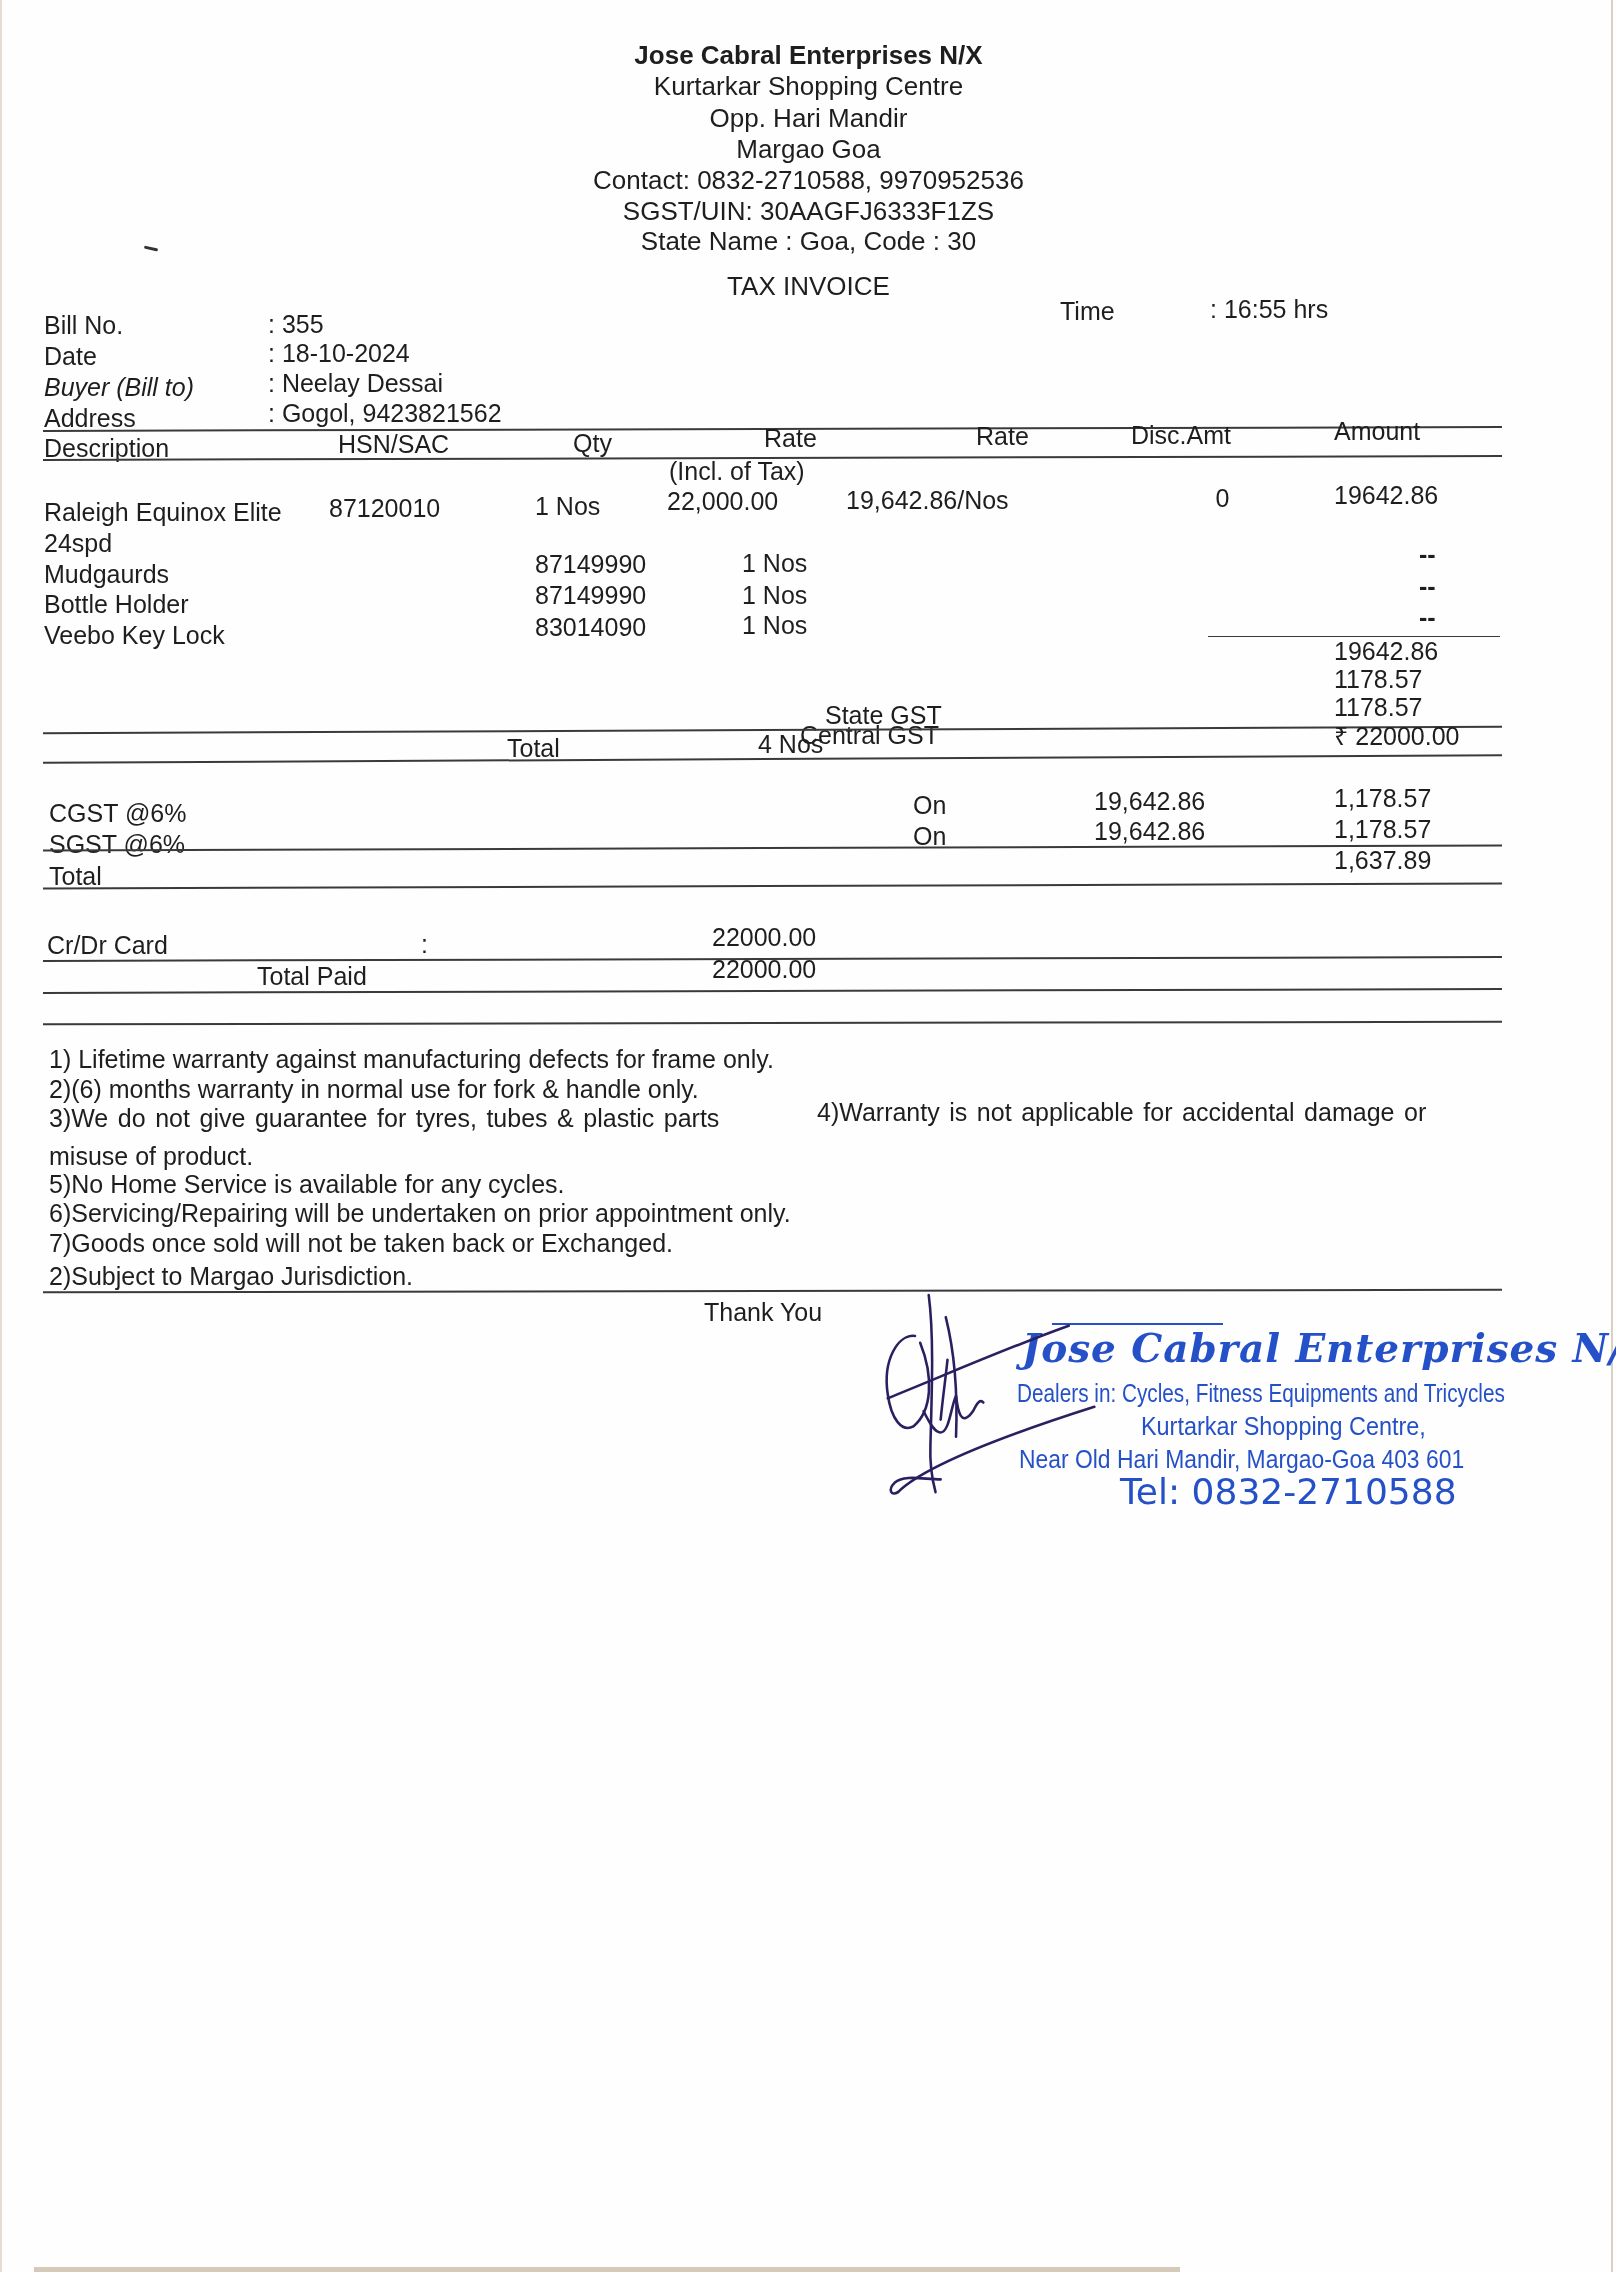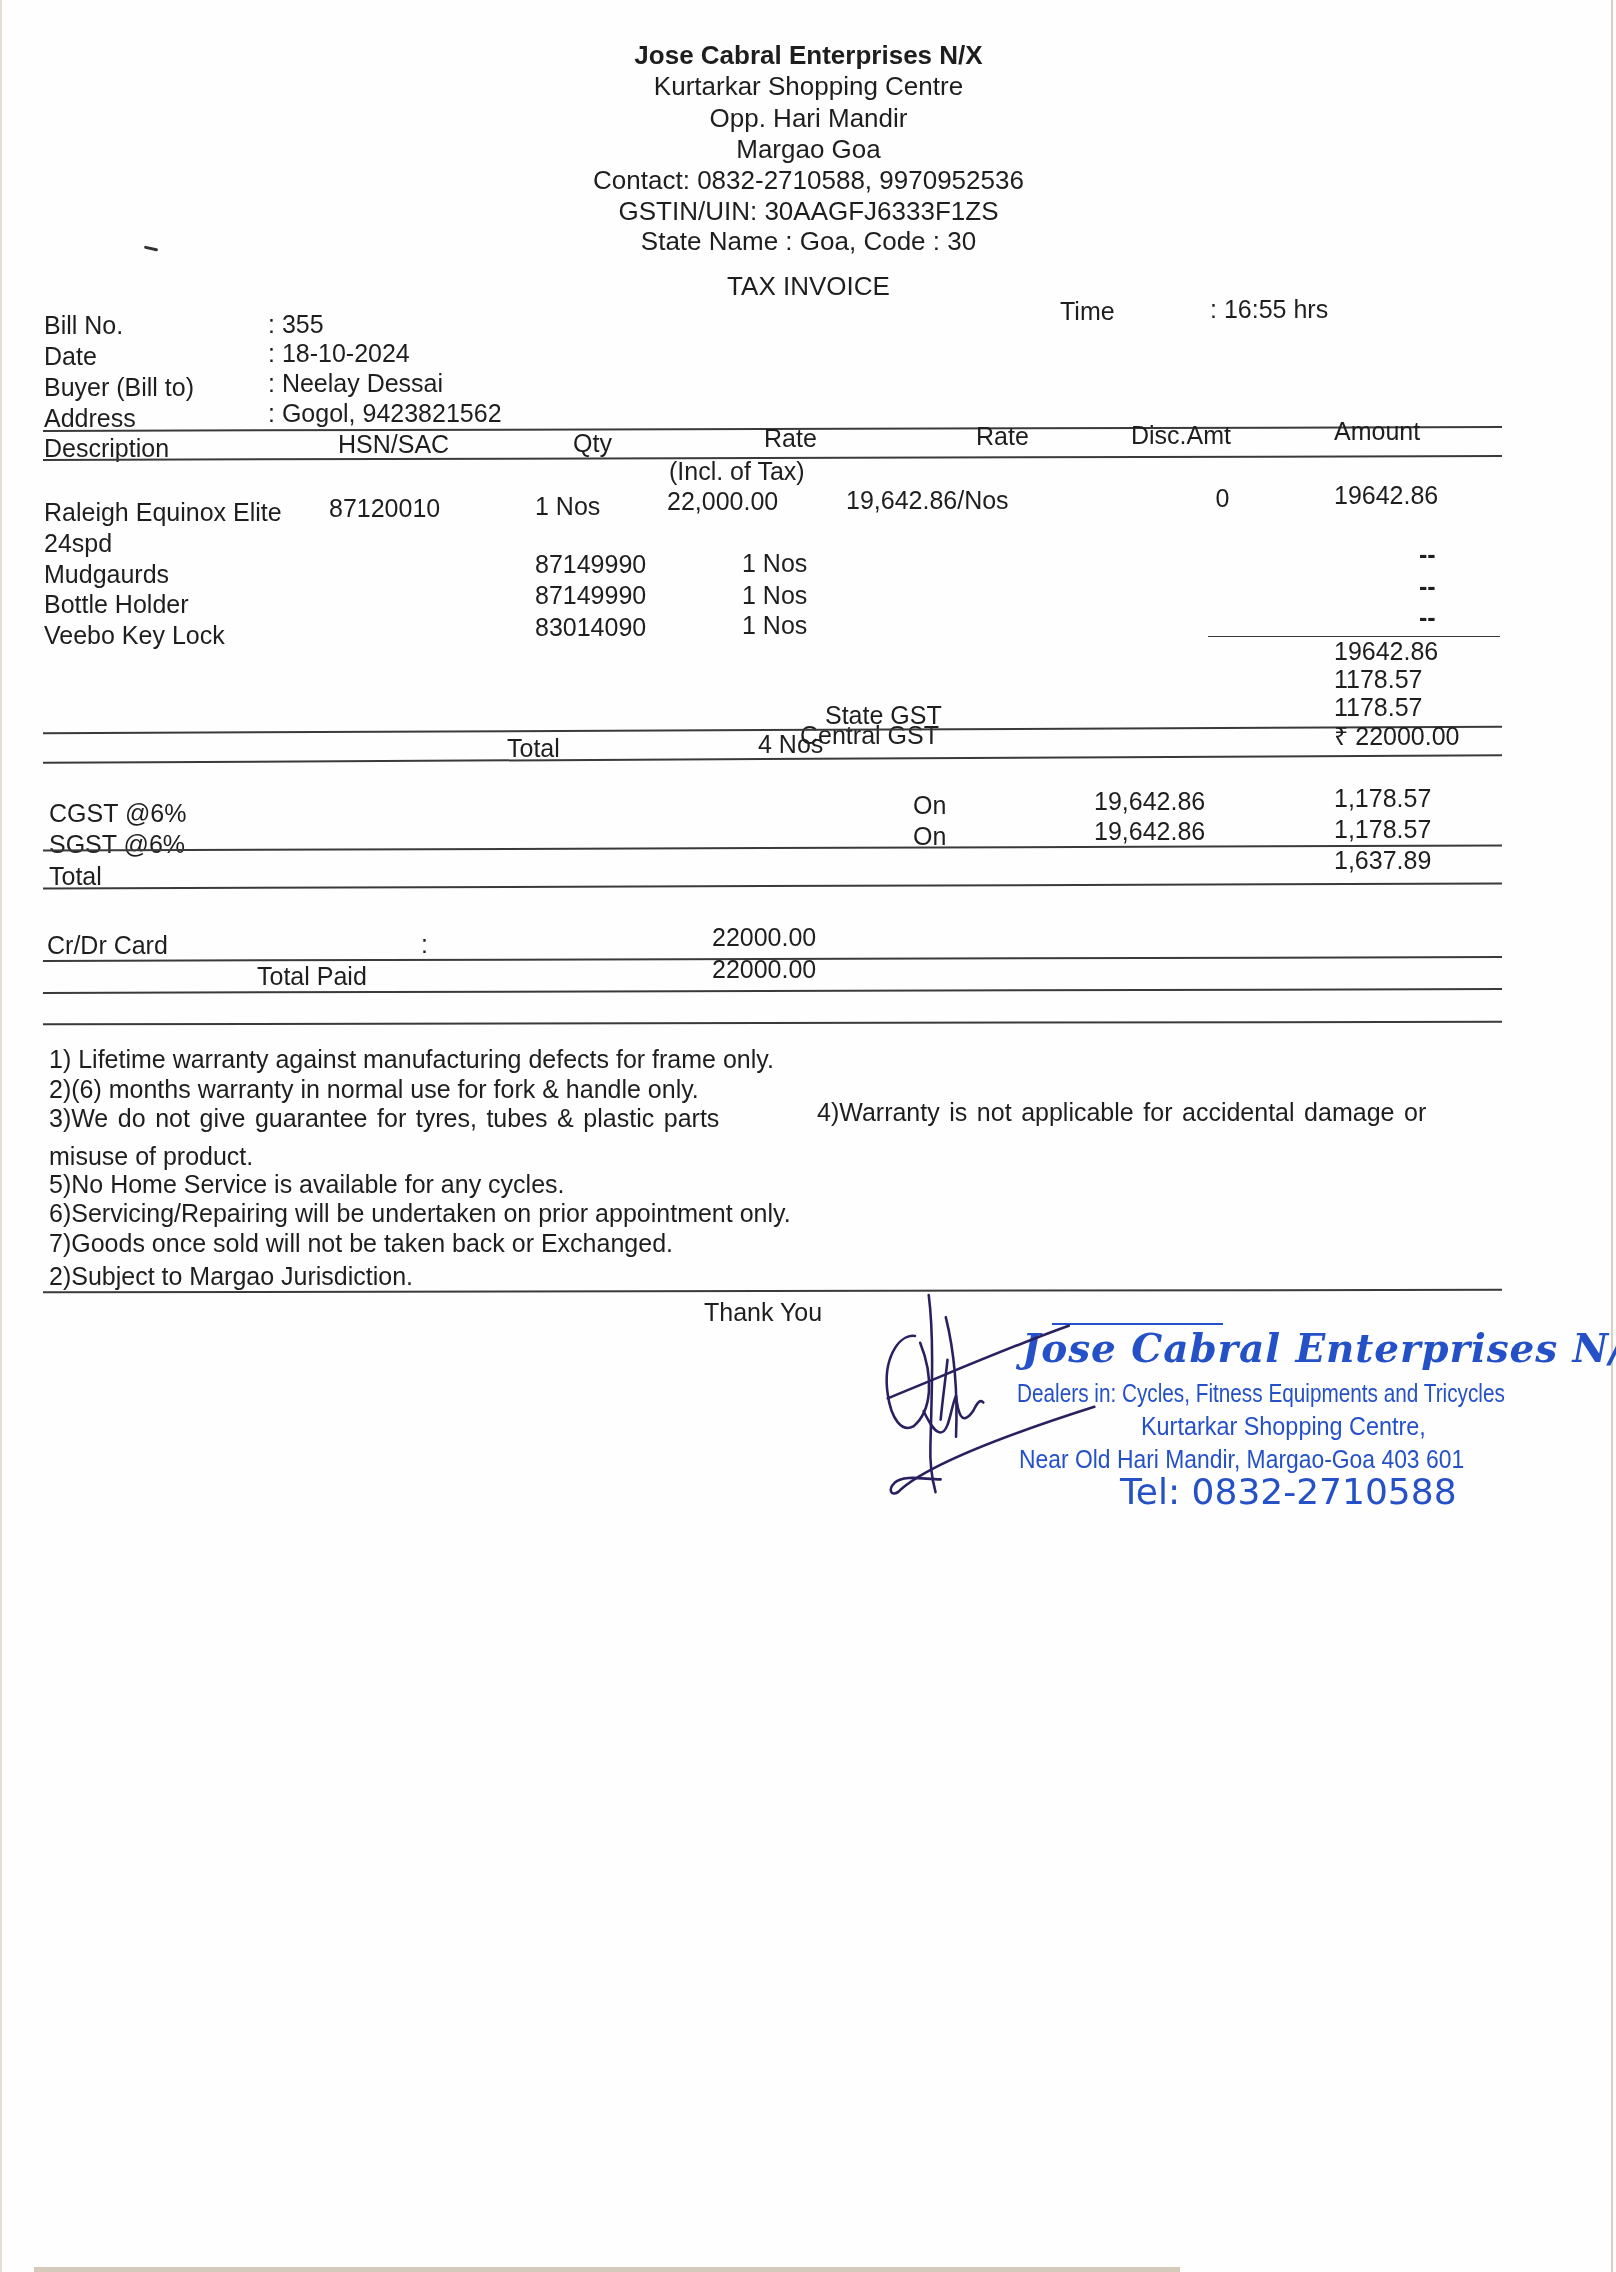--- a/index.html
+++ b/index.html
@@ -26,33 +26,33 @@
 <div class="edge-left"></div>
 <div class="edge-right"></div>
 <div class="edge-bottom"></div>
 
 <div>
   <div class="hdr bold" style="top:39px;font-size:26px;">Jose Cabral Enterprises N/X</div>
   <div class="hdr" style="top:70px;">Kurtarkar Shopping Centre</div>
   <div class="hdr" style="top:102px;">Opp. Hari Mandir</div>
   <div class="hdr" style="top:133px;">Margao Goa</div>
   <div class="hdr" style="top:164px;">Contact: 0832-2710588, 9970952536</div>
-  <div class="hdr" style="top:195px;">GSTIN/UIN: 30AAGFJ6333F1ZS</div>
+  <div class="hdr" style="top:195px;">SGST/UIN: 30AAGFJ6333F1ZS</div>
   <div class="hdr" style="top:225px;">State Name :  Goa, Code : 30</div>
   <div class="hdr" style="top:270px;">TAX INVOICE</div>
 </div>
 
 <div style="position:absolute;left:144px;top:247px;width:13.7px;height:3.4px;background:#333;border-radius:1.7px;transform:rotate(12deg);"></div>
 
 <div>
   <div class="t" style="left:44px;top:311px;">Bill No.</div>
   <div class="t" style="left:268px;top:310px;">: 355</div>
   <div class="t" style="left:44px;top:342px;">Date</div>
   <div class="t" style="left:268px;top:339px;">: 18-10-2024</div>
-  <div class="t" style="left:44px;top:373px;">Buyer (Bill to)</div>
+  <div class="t" style="left:44px;top:373px;font-style:italic;">Buyer (Bill to)</div>
   <div class="t" style="left:268px;top:369px;">: Neelay Dessai</div>
   <div class="t" style="left:44px;top:404px;">Address</div>
   <div class="t" style="left:268px;top:399px;">: Gogol, 9423821562</div>
   <div class="t" style="left:1060px;top:297px;">Time</div>
   <div class="t" style="left:1210px;top:295px;">: 16:55 hrs</div>
 </div>
 
 <div class="hline" style="left:43px;top:428px;width:1459px;transform:rotate(-0.15deg);"></div>
 <div>
   <div class="t" style="left:44px;top:434px;">Description</div>

